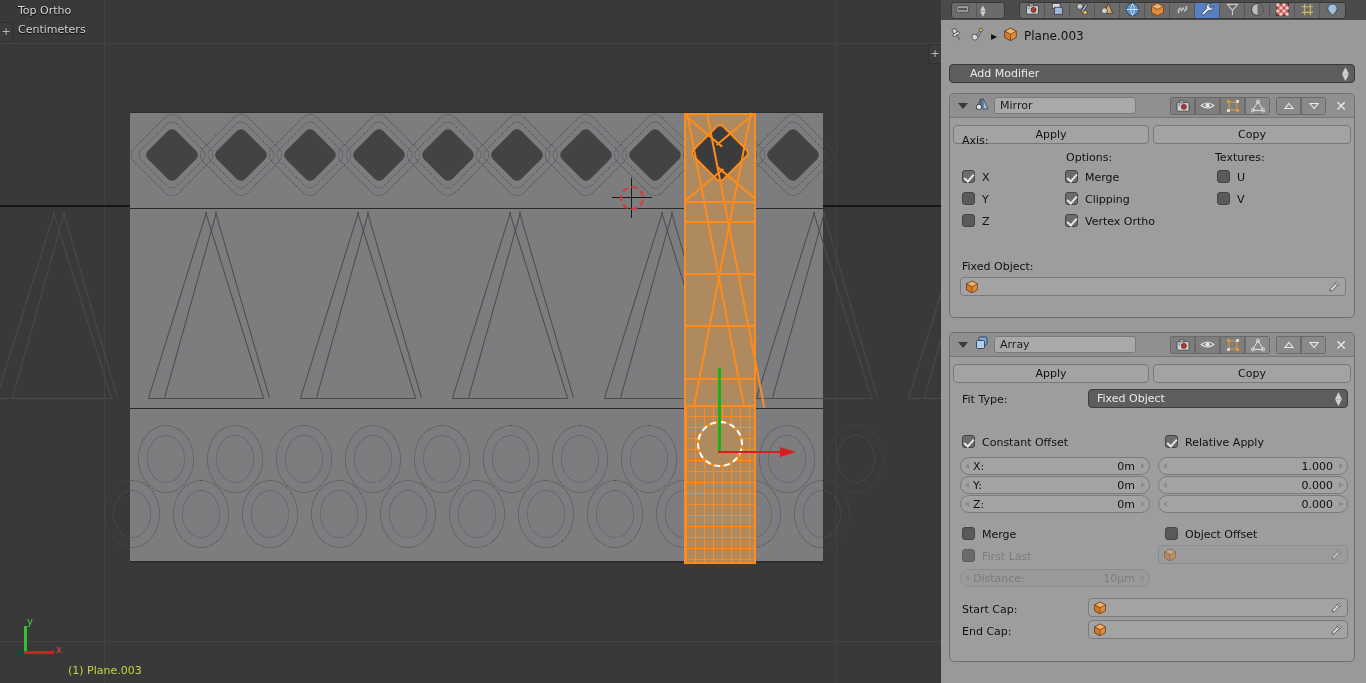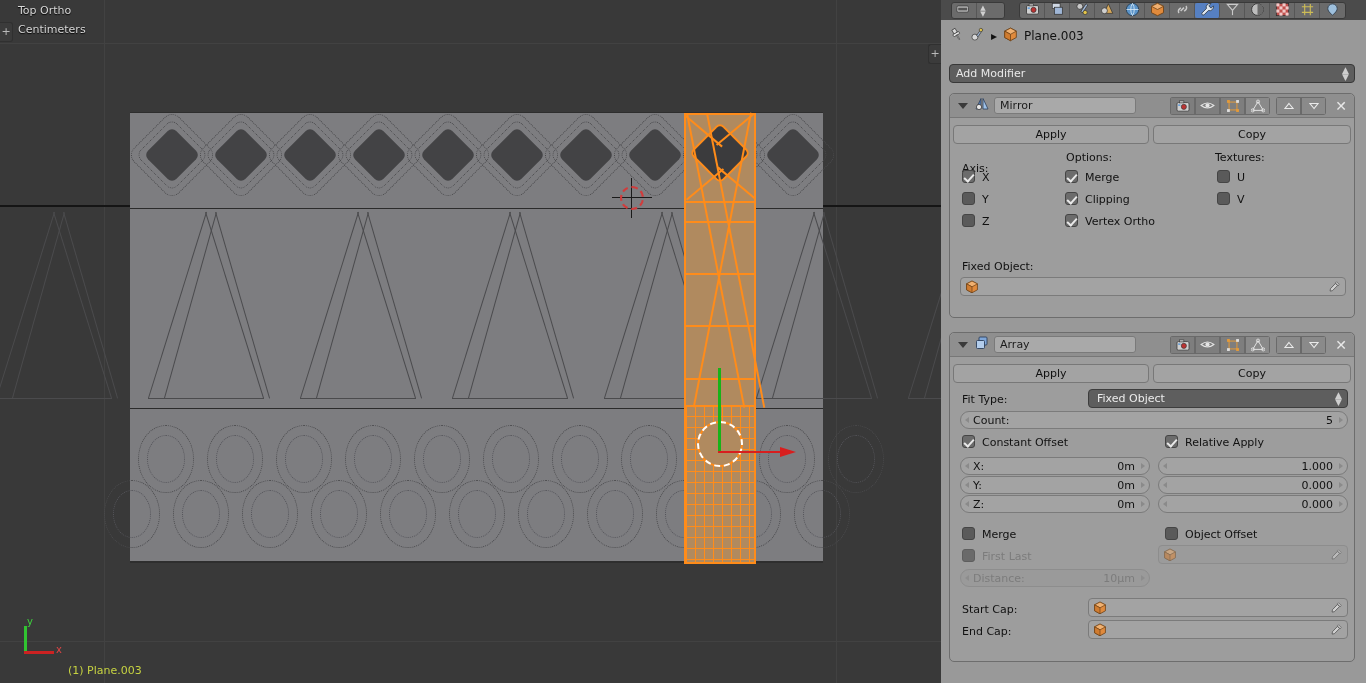--- a/index.html
+++ b/index.html
@@ -160,21 +160,21 @@
     position:absolute; left:0; top:20px; width:425px; height:32px;
     background:#999999; display:flex; align-items:center; padding-left:8px; gap:6px;
   }
   #props-breadcrumb .bc-text { color:#111; font-size:12px; }
 
   #props-body { position:absolute; left:0; top:52px; width:425px; height:631px; }
 
   .add-modifier {
     position:absolute; left:8px; top:12px; width:406px; height:19px;
     background:#5e5e5e; border:1px solid #383838; border-radius:4px;
-    color:#e8e8e8; font-size:11px; line-height:17px; padding-left:6px;
+    color:#e8e8e8; font-size:11px; line-height:17px; padding-left:20px;
   }
   .add-modifier .spin {
     position:absolute; right:5px; top:2px; color:#cfcfcf; font-size:9px; line-height:7px; text-align:center;
   }
 
   .mod-panel {
     position:absolute; left:8px; width:406px;
     background:#9d9d9d; border:1px solid #6d6d6d; border-radius:5px;
   }
   .mod-header {
@@ -688,21 +688,21 @@
                   </svg>
               </div>
             </div>
             <div class="hbtn-x">✕</div>
           </div>
         </div>
 
         <div class="mbtn" style="left:3px;top:31px;width:196px;">Apply</div>
         <div class="mbtn" style="left:203px;top:31px;width:198px;">Copy</div>
 
-        <div class="lbl" style="left:12px;top:68px;">Axis:</div>
+        <div class="lbl" style="left:12px;top:40px;">Axis:</div>
         <div class="lbl" style="left:116px;top:57px;">Options:</div>
         <div class="lbl" style="left:265px;top:57px;">Textures:</div>
 
         <div class="cbox checked" style="left:12px;top:76px;"></div>
         <div class="lbl" style="left:32px;top:77px;">X</div>
         <div class="cbox" style="left:12px;top:98px;"></div>
         <div class="lbl" style="left:32px;top:99px;">Y</div>
         <div class="cbox" style="left:12px;top:120px;"></div>
         <div class="lbl" style="left:32px;top:121px;">Z</div>
 
@@ -800,26 +800,20 @@
 
         <div class="mbtn" style="left:3px;top:31px;width:196px;">Apply</div>
         <div class="mbtn" style="left:203px;top:31px;width:198px;">Copy</div>
 
         <div class="lbl" style="left:12px;top:60px;">Fit Type:</div>
         <div class="dropdown" style="left:138px;top:56px;width:260px;">
           <span>Fixed Object</span>
           <span class="spin">▲<br>▼</span>
         </div>
 
-        <div class="numfield" style="left:10px;top:78px;width:388px;">
-          <div class="arrL"></div>
-          <span class="nlab">Count:</span>
-          <span class="nval">5</span>
-          <div class="arrR"></div>
-        </div>
 
         <div class="cbox checked" style="left:12px;top:102px;"></div>
         <div class="lbl" style="left:32px;top:103px;">Constant Offset</div>
         <div class="numfield" style="left:10px;top:124px;width:190px;">
           <div class="arrL"></div>
           <span class="nlab">X:</span>
           <span class="nval">0m</span>
           <div class="arrR"></div>
         </div>
         <div class="numfield" style="left:10px;top:143px;width:190px;">

